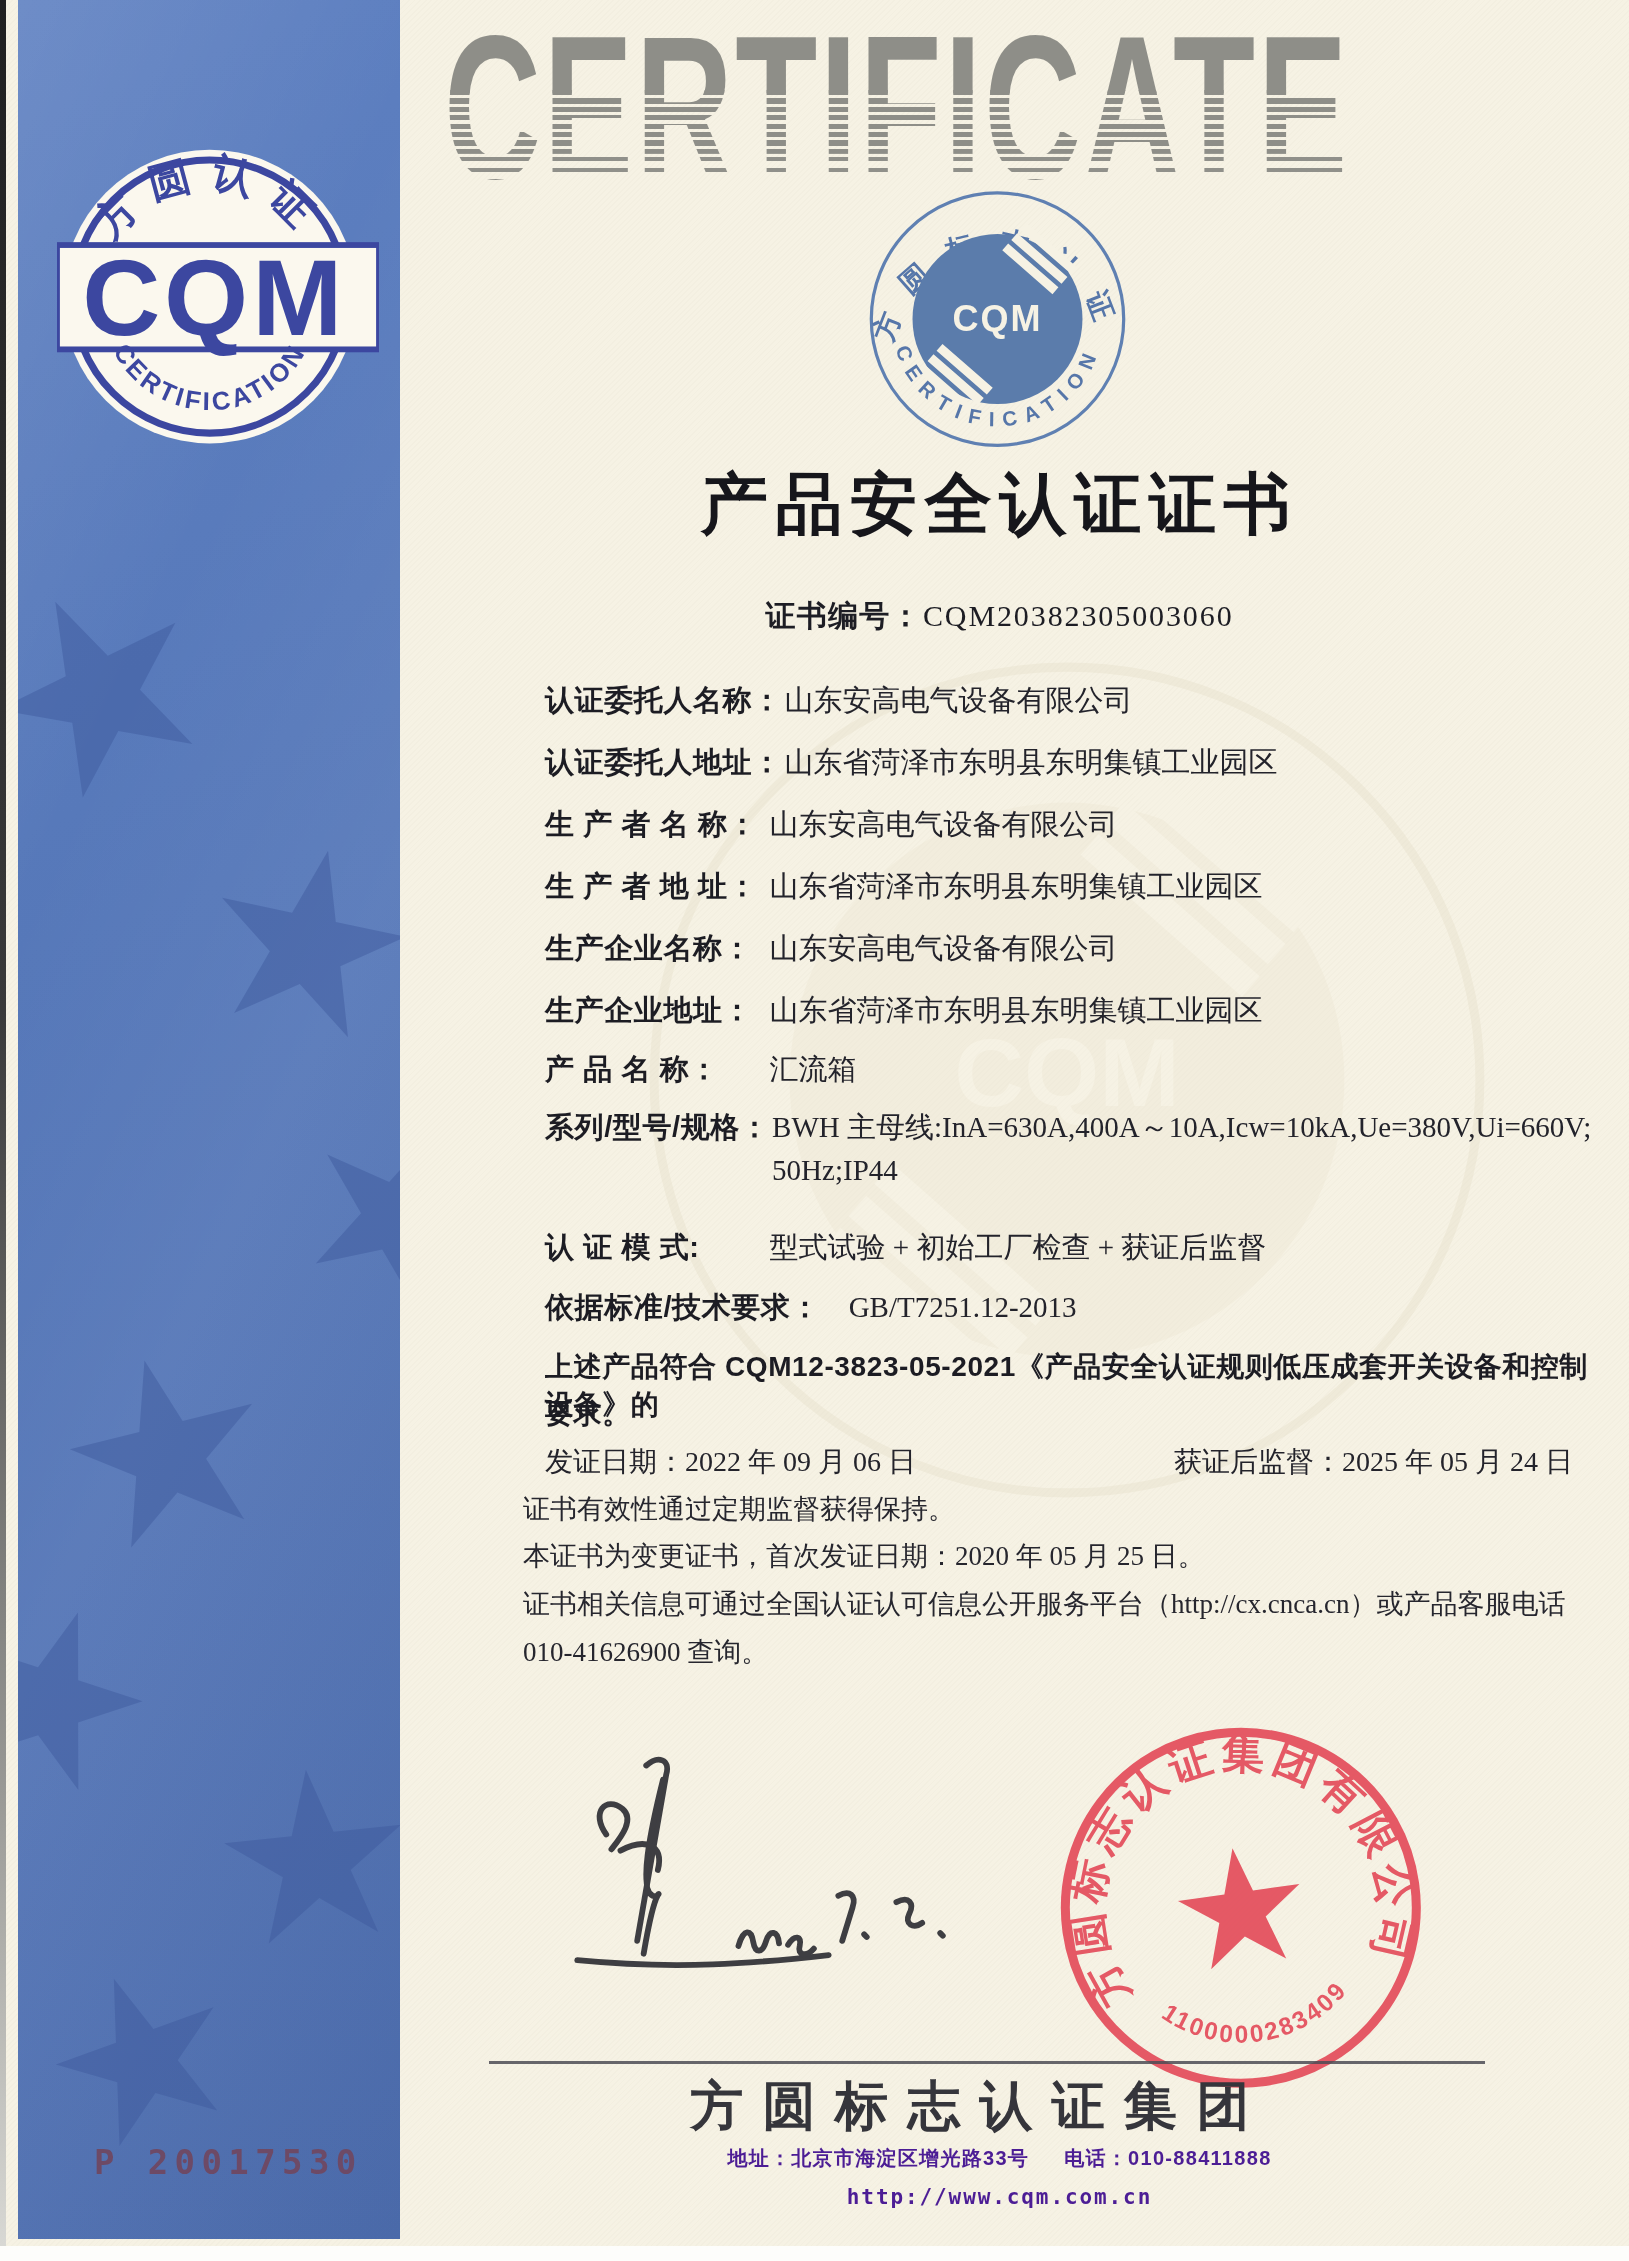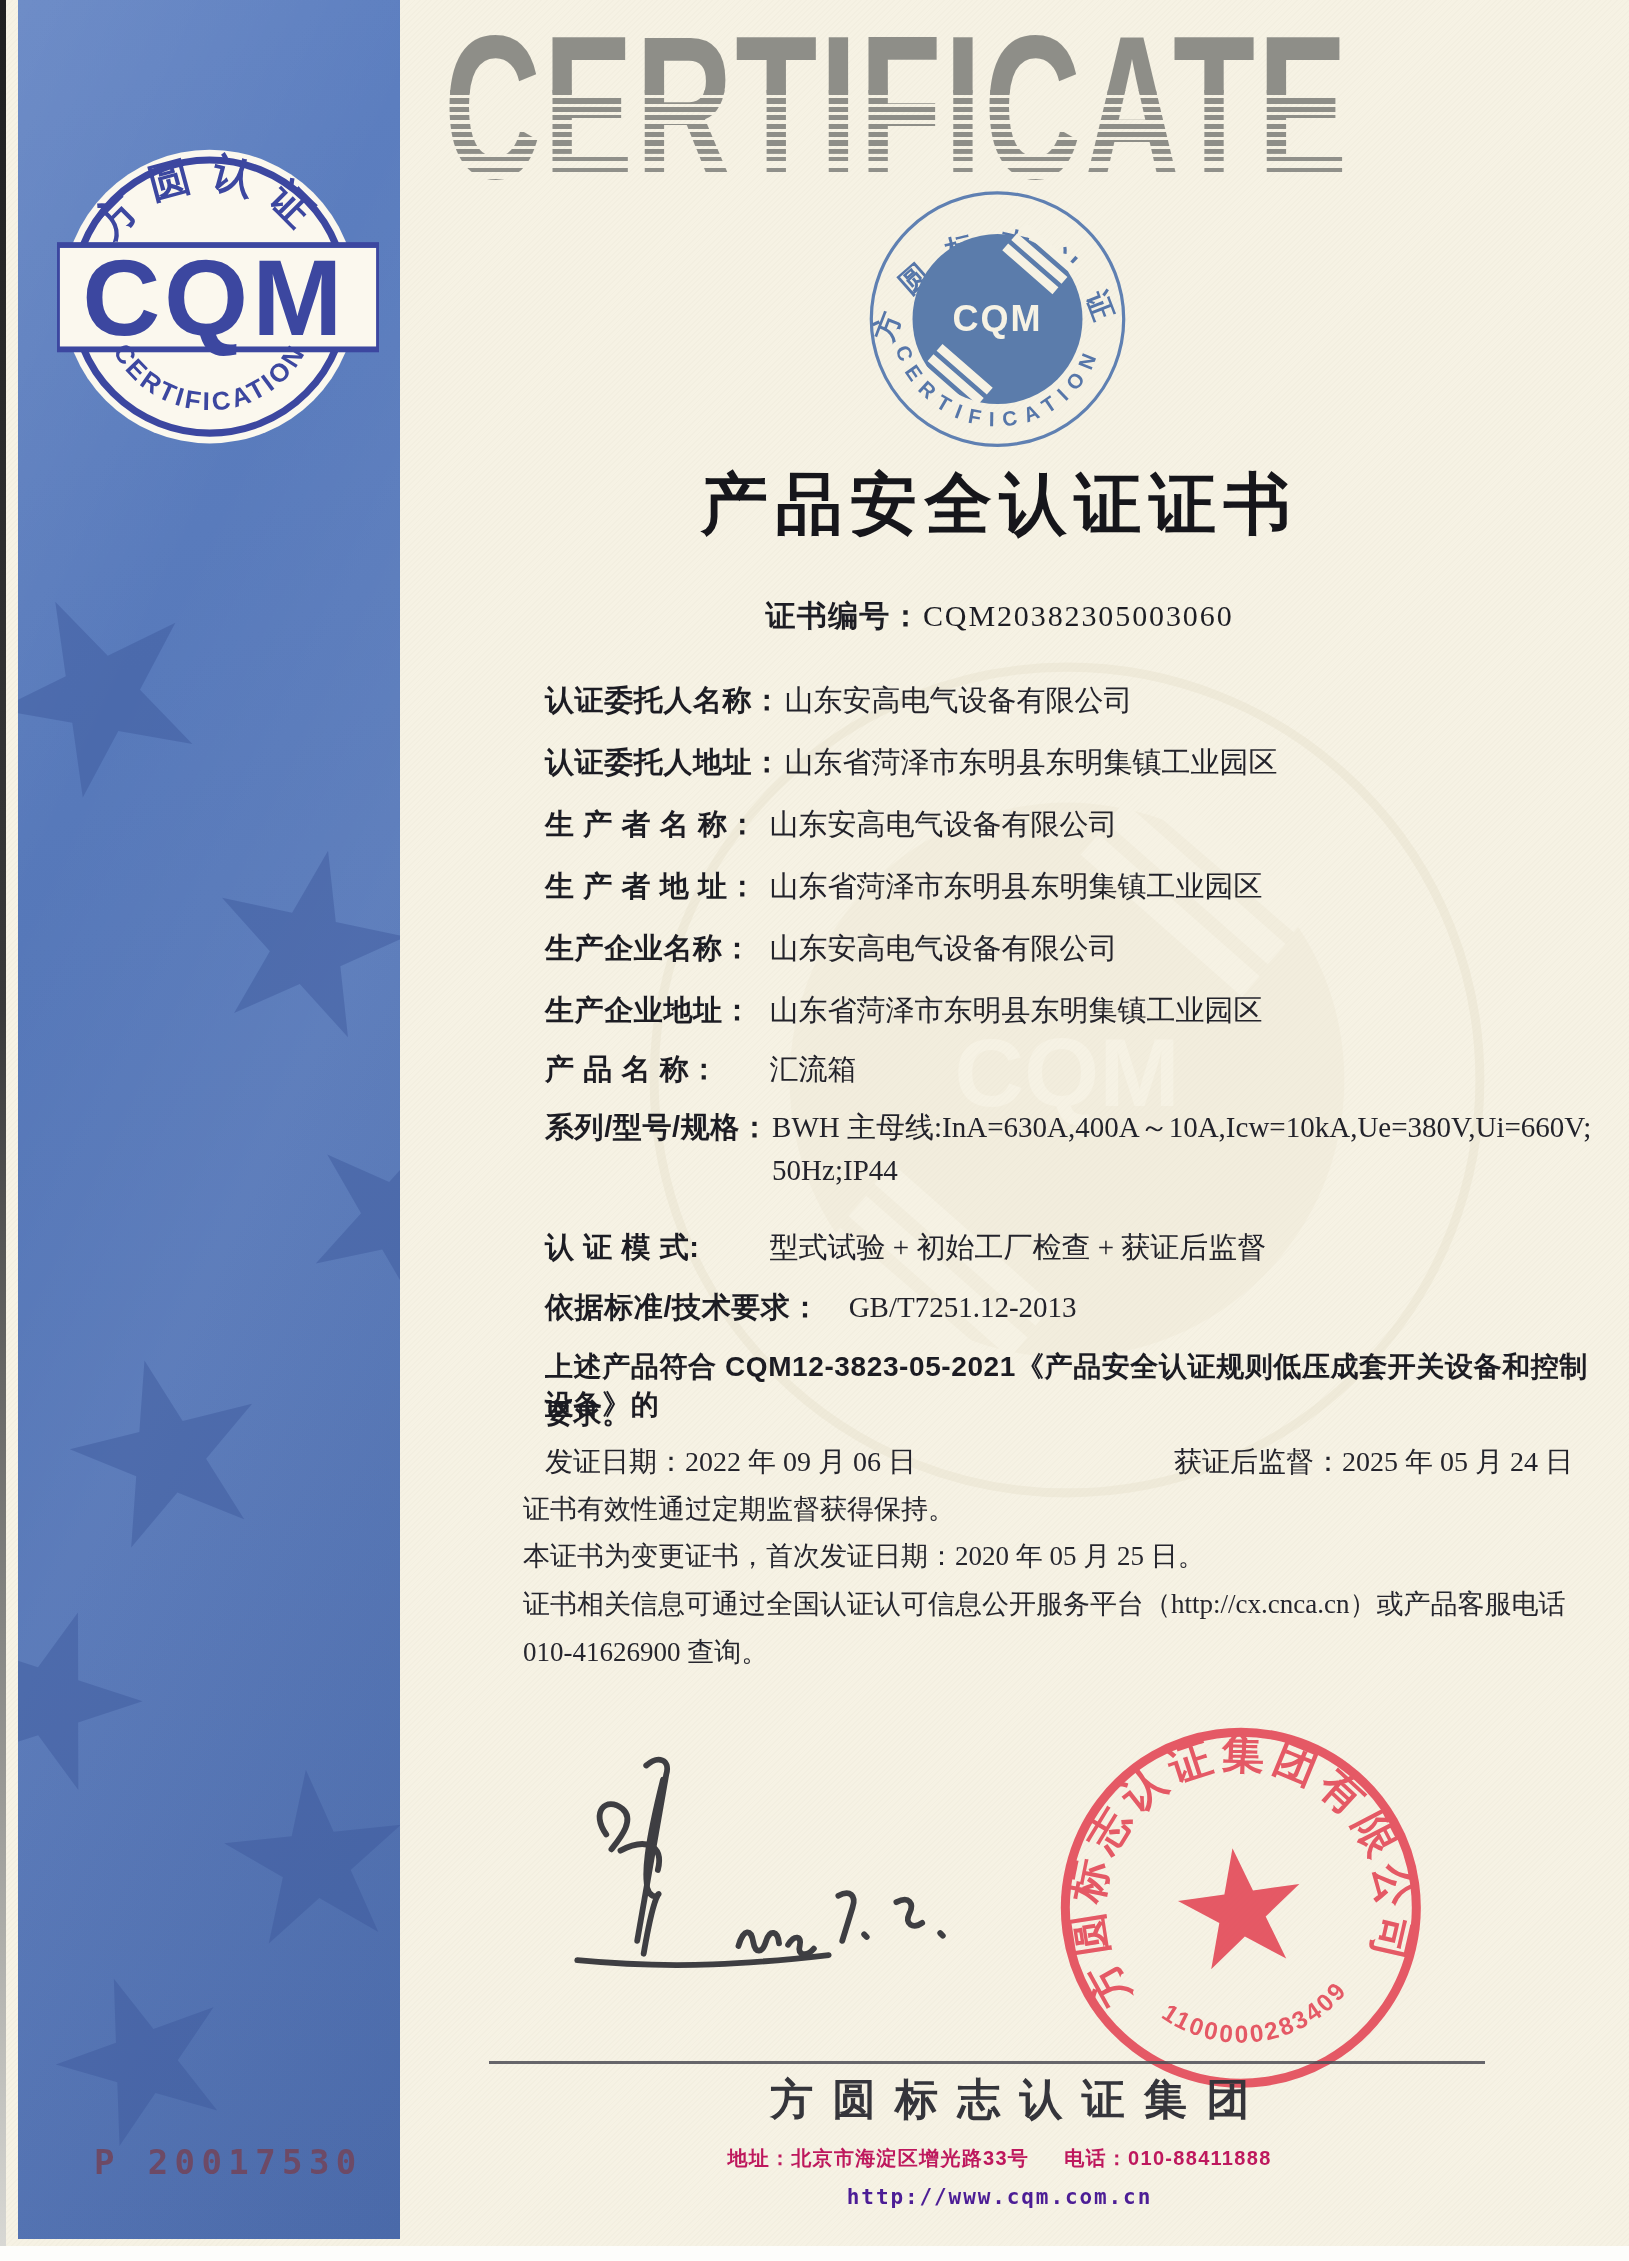--- a/index.html
+++ b/index.html
@@ -100,26 +100,26 @@
   
   .signature{position:absolute;left:561px;top:1741px;}
   
   .stamp{position:absolute;left:1041px;top:1709px;opacity:0.94;}
   
   .footer-rule{
     position:absolute;left:489px;top:2061px;width:996px;height:2.6px;
     background:#4c4c55;opacity:.85;
   }
   .footer-org{
-    position:absolute;left:420px;top:2071px;width:1199px;text-align:center;
-    font-size:43px;font-weight:bold;letter-spacing:19.3px;color:#35353b;
+    position:absolute;left:380px;top:2071px;width:1199px;text-align:center;
+    font-size:53px;font-weight:bold;letter-spacing:19.3px;color:#35353b;
   }
   .footer-contact{
     position:absolute;left:400px;top:2145px;width:1199px;text-align:center;
-    font-size:20px;color:#be185d;font-weight:bold;letter-spacing:1.3px;
+    font-size:20px;color:#4c1d95;font-weight:bold;letter-spacing:1.3px;
     font-family:"Liberation Sans","DejaVu Sans",sans-serif;
   }
   .footer-contact .sep{display:inline-block;width:35px;}
   .footer-url{
     position:absolute;left:400px;top:2185px;width:1199px;text-align:center;
     font-size:21px;color:#4c1d95;font-weight:bold;letter-spacing:1.9px;
     font-family:"DejaVu Sans Mono","Liberation Mono",monospace;
   }
   svg text{font-family:"Liberation Sans","DejaVu Sans",sans-serif;}
 </style>

